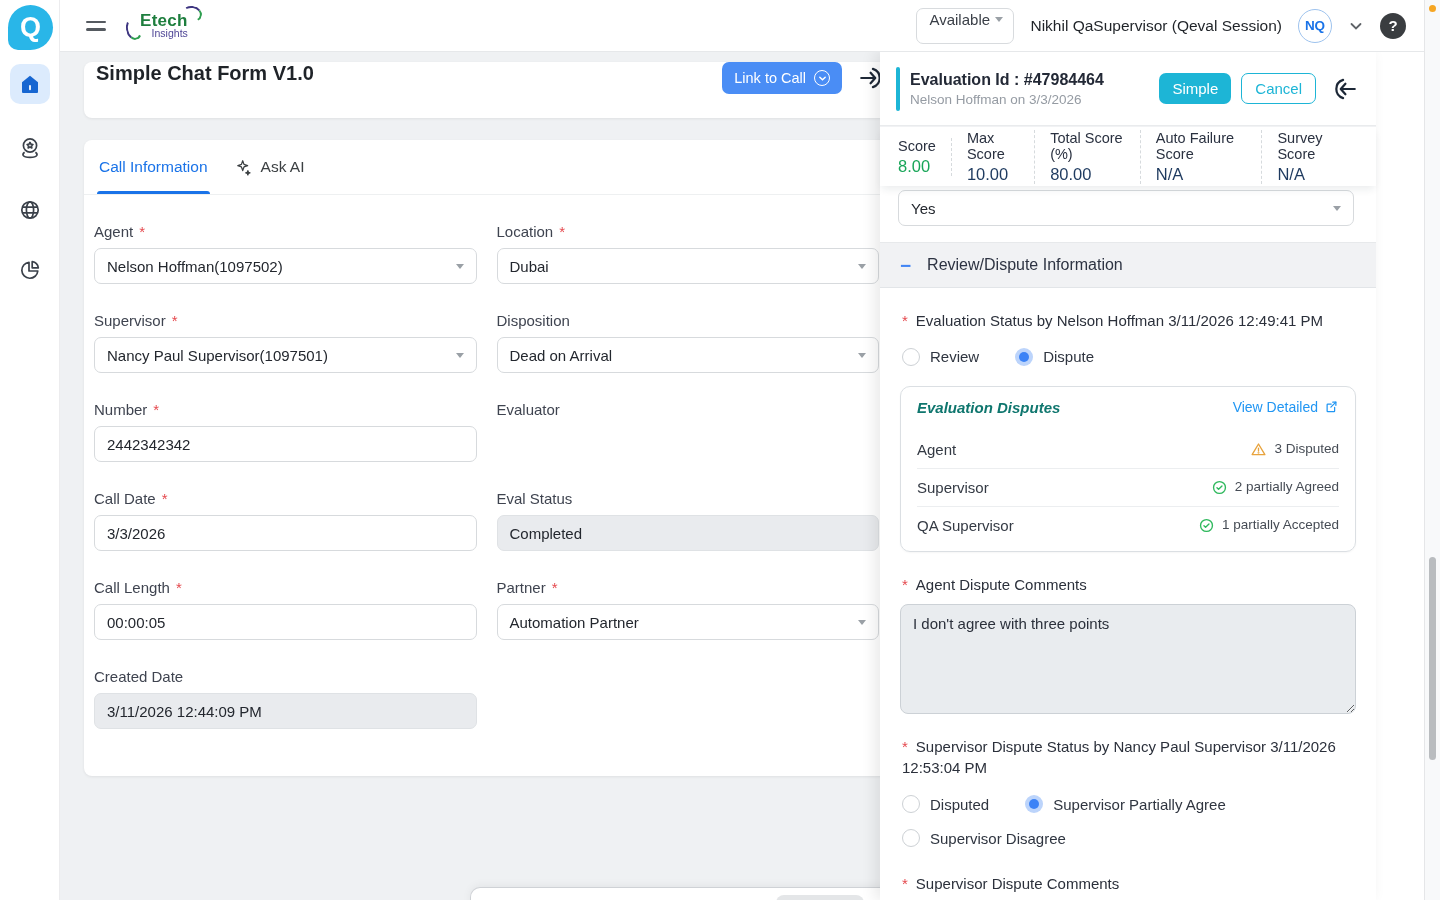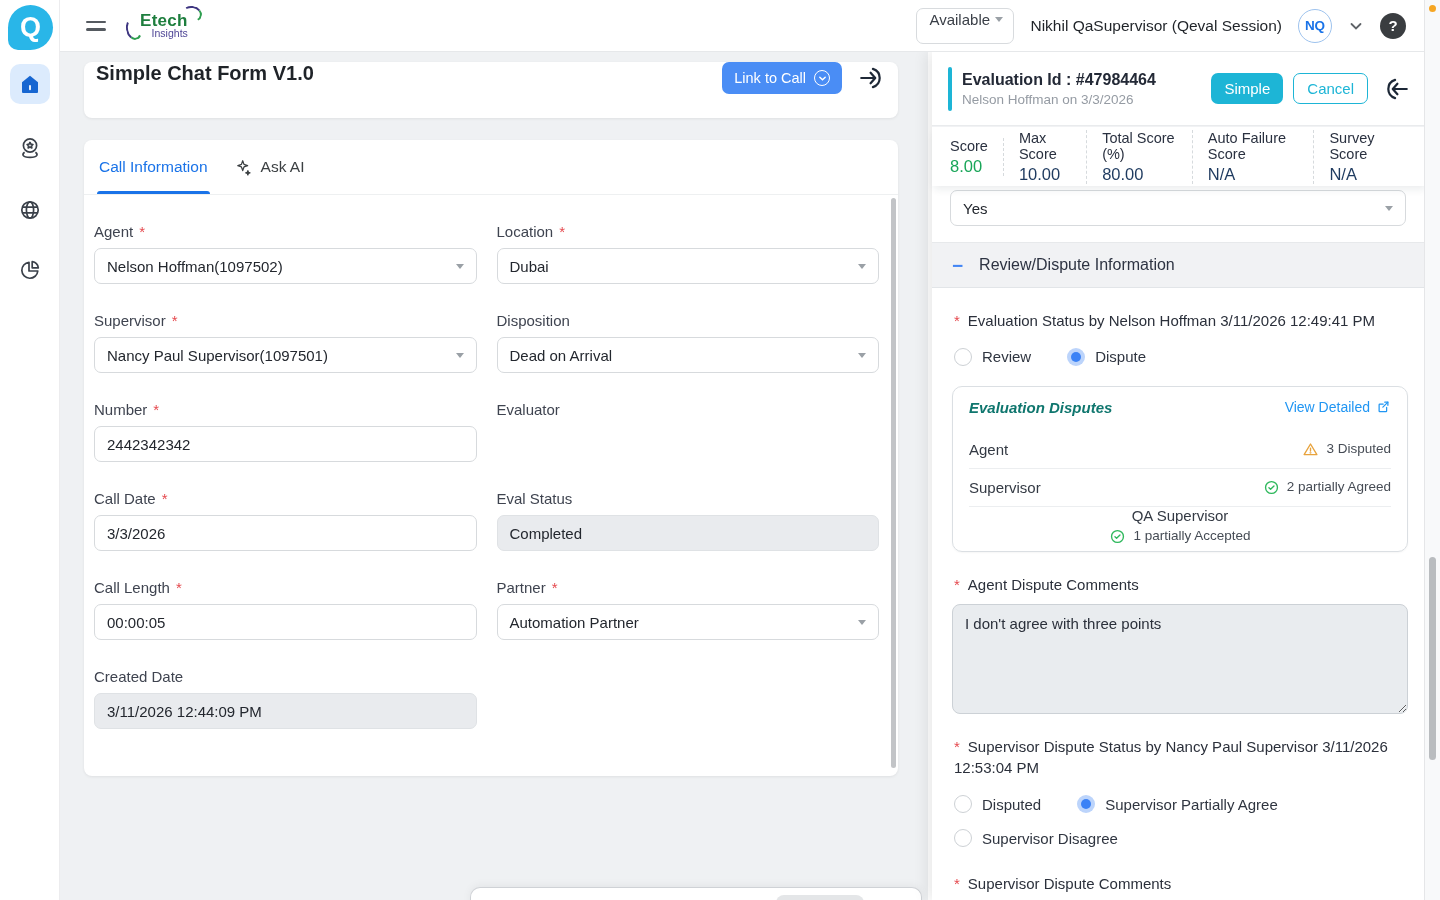--- a/index.html
+++ b/index.html
@@ -50,21 +50,21 @@
   .star { color:#e5484d; margin-left:6px; font-size:15px; }
   .ctrl { height:36px; border:1px solid #d7dadd; border-radius:7px; display:flex; align-items:center; justify-content:space-between; padding:0 12px; font-size:15px; color:#23272e; background:#fff; }
   .ctrl.select { cursor:pointer; }
   .ctrl.disabled { background:#e9ebee; border-color:#dfe2e5; }
   .form-scrollbar { position:absolute; right:2px; top:58px; width:5px; height:570px; background:#c2c4c7; border-radius:3px; }
 
   .sheet { position:absolute; left:410px; top:835px; width:452px; height:22px; background:#fff; border:1px solid #cfd2d6; border-bottom:none; border-radius:10px 10px 0 0; box-shadow:0 -2px 8px rgba(0,0,0,.05); }
   .sheet .pill { position:absolute; right:57px; top:7px; width:88px; height:16px; background:#e4e6e8; border-radius:999px; cursor:pointer; }
 
   
-  #panel { position:absolute; left:932px; top:52px; width:496px; height:848px; background:#fff; box-shadow:-5px 0 14px rgba(0,0,0,.09); z-index:10; }
+  #panel { position:absolute; left:880px; top:52px; width:496px; height:848px; background:#fff; box-shadow:-5px 0 14px rgba(0,0,0,.09); z-index:10; }
   .p-head { height:74px; display:flex; align-items:center; padding:0 16px 0 16px; border-bottom:1px solid #e9ebed; }
   .accentbar { width:4px; height:44px; background:#1db5d6; border-radius:2px; margin-right:10px; }
   .p-title { font-size:16px; font-weight:600; color:#232936; }
   .p-sub { font-size:13.5px; color:#959ba3; margin-top:3px; }
   .p-actions { margin-left:auto; display:flex; align-items:center; gap:10px; }
   .btn-submit { background:#1db5d6; color:#fff; border:none; height:31px; padding:0 13px; border-radius:7px; font-size:15px; font-family:inherit; cursor:pointer; }
   .btn-cancel { background:#fff; color:#1db5d6; border:1px solid #1db5d6; height:31px; padding:0 13px; border-radius:7px; font-size:15px; font-family:inherit; cursor:pointer; }
   .collapse-btn { background:none; border:none; cursor:pointer; display:flex; margin-left:6px; padding:0; }
 
   .scores { height:60px; display:flex; align-items:center; padding:0 18px; border-top:1px solid #f1f2f4; box-shadow:0 5px 8px -2px rgba(25,39,57,.09); position:relative; z-index:2; }
@@ -87,21 +87,21 @@
   .radio.on { border:none; background:#bcd4fb; }
   .radio.on::after { content:""; position:absolute; inset:4px; background:#3b82f6; border-radius:50%; }
   .radio-lbl { font-size:15px; color:#2f3540; margin-right:26px; cursor:pointer; }
 
   .dcard { margin:20px 20px 0; height:166px; border:1px solid #dbdfe3; border-radius:10px; box-shadow:0 1px 2px rgba(0,0,0,.04); padding:12px 16px 8px; }
   .dc-head { height:32px; display:flex; align-items:flex-start; justify-content:space-between; }
   .dc-title { font-size:15px; font-weight:600; color:#0f766e;font-style:italic; }
   .dc-link { font-size:14px; color:#2196f3; display:flex; align-items:center; gap:6px; cursor:pointer; text-decoration:none; }
   .dc-link svg { width:15px; height:15px; }
   .dc-row { height:38px; display:flex; align-items:center; justify-content:space-between; border-bottom:1px solid #eceef0; }
-  .dc-row:last-child { border-bottom:none;flex-direction:column; }
+  .dc-row:last-child { border-bottom:none; }
   .dc-role { font-size:15px; color:#343a44; }
   .dc-status { display:flex; align-items:flex-start; gap:7px; font-size:13.5px; color:#464c55; }
   .dc-status svg { width:17px; height:17px; }
 
   .pta { display:block; width:456px; margin:8px 20px 0; height:110px; background:#e9ecef; border:1px solid #ccd1d6; border-radius:8px; padding:10px 12px; font-size:15px; color:#2b303b; font-family:inherit; resize:vertical; }
 
   
   #track { position:absolute; left:1424px; top:0; width:16px; height:900px; background:#f8f9fa; border-left:1px solid #e5e6e8; z-index:40; }
   #track .dot { position:absolute; left:4px; top:5px; width:7px; height:7px; border-radius:50%; background:#f6a623; }
   #track .thumb { position:absolute; left:4px; top:557px; width:7px; height:203px; background:#b9bcbf; border-radius:4px; cursor:pointer; }

